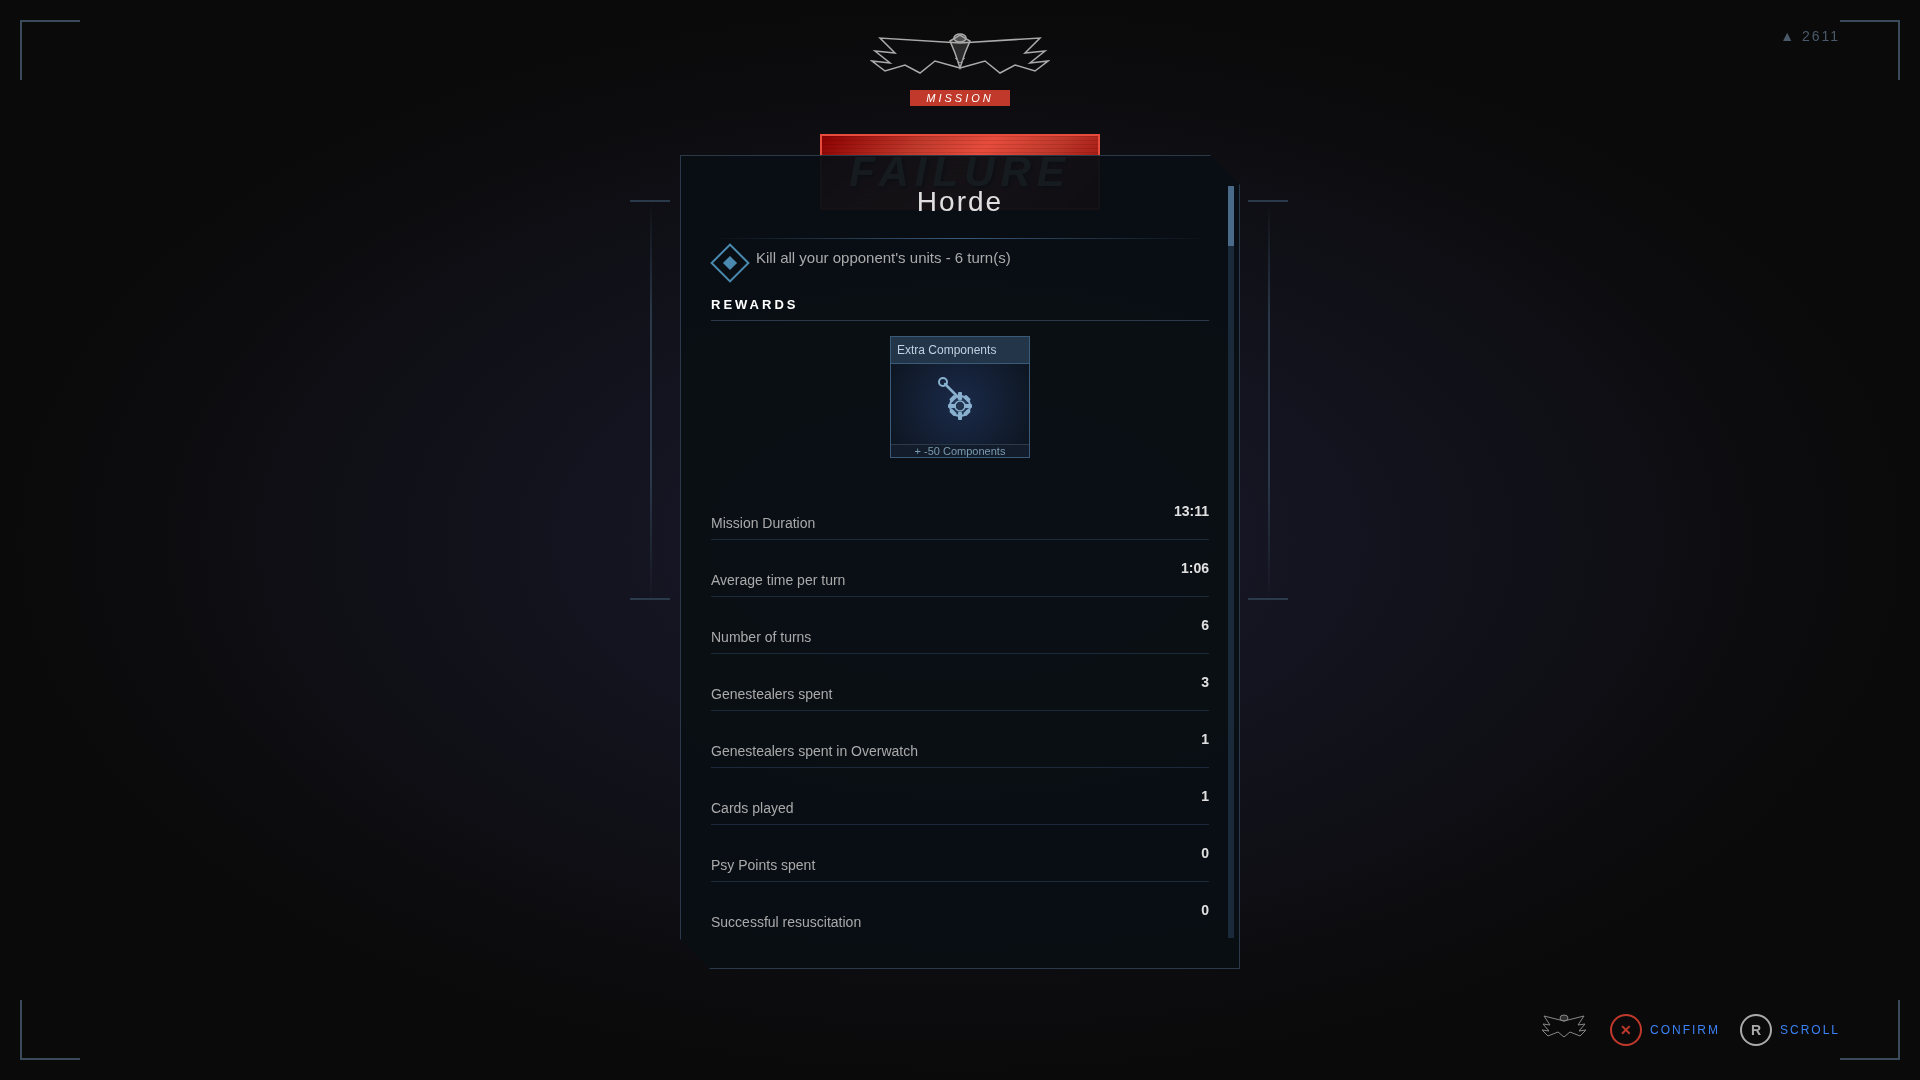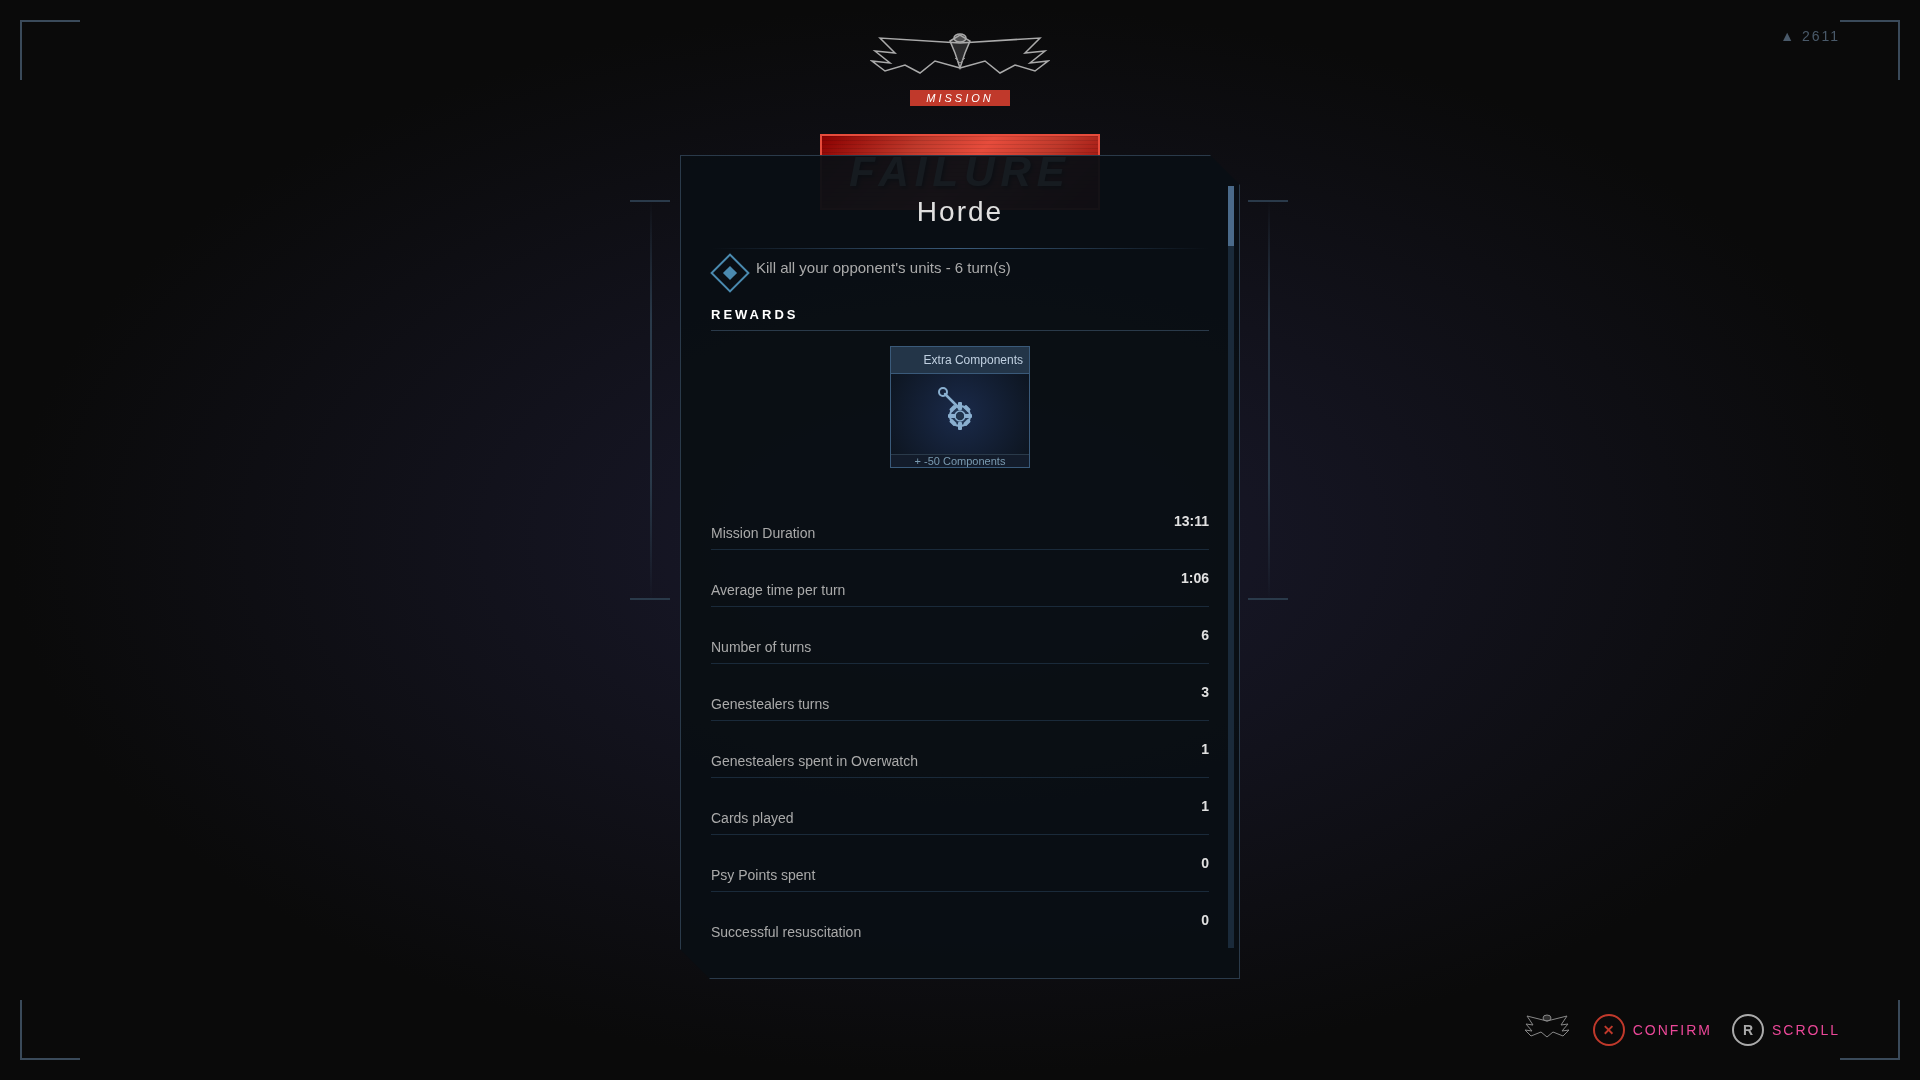--- a/index.html
+++ b/index.html
@@ -135,21 +135,21 @@
     }
 
     
     .mission-title {
       text-align: center;
       font-size: 28px;
       font-weight: 300;
       color: #e0e0e0;
       letter-spacing: 2px;
       margin-bottom: 20px;
-      margin-top: 10px;
+      margin-top: 0;
     }
 
     
     .separator {
       width: 100%;
       height: 1px;
       background: linear-gradient(to right, transparent, #3a5a7a, transparent);
       margin: 10px 0;
     }
 
@@ -222,21 +222,21 @@
 
     .reward-card {
       border: 1px solid #3a5a7a;
       background: rgba(20, 30, 45, 0.9);
       width: 140px;
       overflow: hidden;
     }
 
     .reward-card-title {
       background: rgba(40, 60, 80, 0.8);
-      text-align: right;
+      text-align: left;
       padding: 6px;
       font-size: 12px;
       color: #c0d0e0;
       border-bottom: 1px solid #3a5a7a;
     }
 
     .reward-card-image {
       width: 100%;
       height: 80px;
       background: radial-gradient(circle at center, #1a2a4a 0%, #0d1520 100%);
@@ -328,23 +328,23 @@
       border-color: #c0392b;
       color: #c0392b;
     }
 
     .button-circle-r {
       border-color: #aaaaaa;
       color: #aaaaaa;
     }
 
     .button-label {
-      font-size: 14px;
+      font-size: 12px;
       letter-spacing: 2px;
-      color: #ec4899;
+      color: #3b82f6;
     }
 
     
     .side-deco-left {
       position: absolute;
       left: calc(50% - 310px);
       top: 200px;
       width: 2px;
       height: 400px;
       background: linear-gradient(to bottom, transparent, #2a3a4a 30%, #2a3a4a 70%, transparent);
@@ -475,21 +475,21 @@
           </div>
           <div class="stat-row">
             <div class="stat-label">Average time per turn</div>
             <div class="stat-value">1:06</div>
           </div>
           <div class="stat-row">
             <div class="stat-label">Number of turns</div>
             <div class="stat-value">6</div>
           </div>
           <div class="stat-row">
-            <div class="stat-label">Genestealers turns</div>
+            <div class="stat-label">Genestealers spent</div>
             <div class="stat-value">3</div>
           </div>
           <div class="stat-row">
             <div class="stat-label">Genestealers spent in Overwatch</div>
             <div class="stat-value">1</div>
           </div>
           <div class="stat-row">
             <div class="stat-label">Cards played</div>
             <div class="stat-value">1</div>
           </div>

